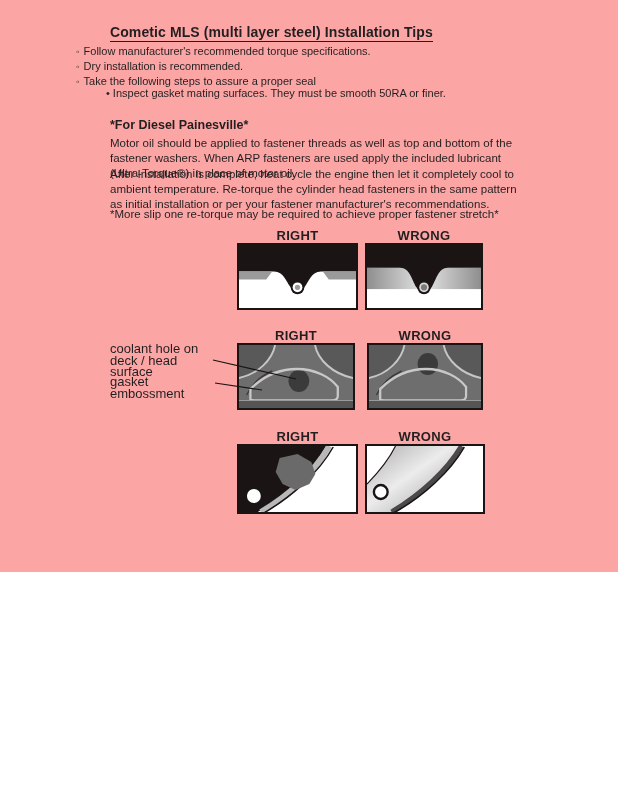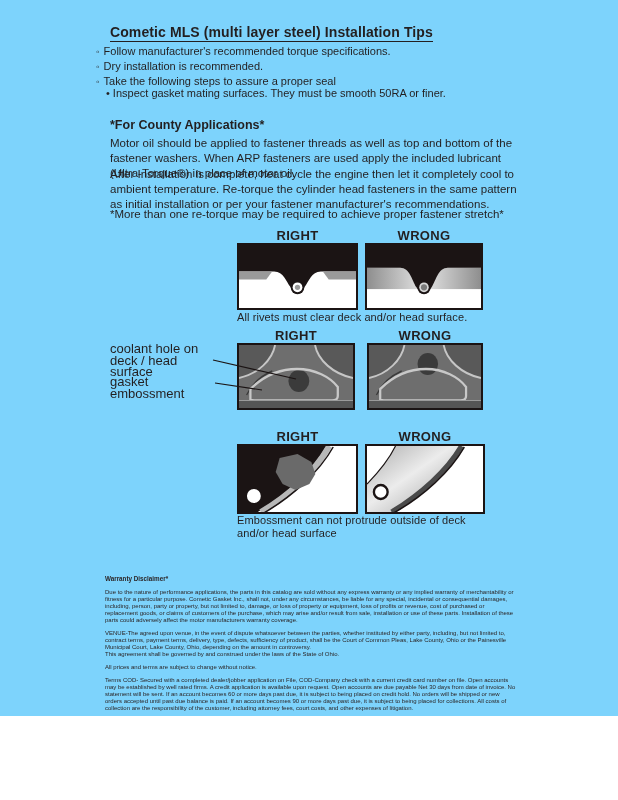--- a/index.html
+++ b/index.html
@@ -1,24 +1,24 @@
 <!DOCTYPE html>
 <html><head>
 <meta charset="utf-8">
 <style>
   html,body{margin:0;padding:0;background:#fff;}
   .page{
-    position:relative;width:618px;height:716px;background:#7dd3fc;overflow:hidden;
+    position:relative;width:618px;height:572px;background:#fca5a5;overflow:hidden;
     font-family:"Liberation Sans","DejaVu Sans",sans-serif;color:#231f20;
   }
   .abs{position:absolute;}
   
   .title{left:110px;top:24px;font-size:14px;font-weight:bold;border-bottom:1.5px solid #231f20;padding-bottom:1px;letter-spacing:.1px;}
   
-  .tips{left:96px;top:44px;font-size:11px;line-height:14px;}
+  .tips{left:76px;top:44px;font-size:11px;line-height:14px;}
   .tip::before{content:"◦";margin-right:4px;font-size:10px;}
   .subtips{left:106px;top:86px;font-size:11px;line-height:14px;}
   .subtip::before{content:"•";margin-right:3px;}
   
   .diesel-h{left:110px;top:118px;font-size:12.5px;font-weight:bold;}
   .dp1{left:110px;top:136px;width:412px;font-size:11.5px;line-height:15px;}
   .dp2{left:110px;top:167px;width:412px;font-size:11.5px;line-height:15px;}
   .dnote{left:110px;top:208px;width:412px;font-size:11.5px;}
   
   .hdr{font-size:13px;font-weight:600;text-align:center;letter-spacing:.3px;}
@@ -43,24 +43,24 @@
 
   <div class="abs tips">
     <div class="tip">Follow manufacturer's recommended torque specifications.</div>
     <div class="tip">Dry installation is recommended.</div>
     <div class="tip">Take the following steps to assure a proper seal</div>
   </div>
   <div class="abs subtips">
     <div class="subtip">Inspect gasket mating surfaces.  They must be smooth 50RA or finer.</div>
   </div>
 
-  <div class="abs diesel-h">*For County Applications*</div>
+  <div class="abs diesel-h">*For Diesel Painesville*</div>
   <div class="abs dp2">After Installation is complete, heat cycle the engine then let it completely cool to ambient temperature. Re-torque the cylinder head fasteners in the same pattern as initial installation or per your fastener manufacturer's recommendations.</div>
   <div class="abs dp1">Motor oil should be applied to fastener threads as well as top and bottom of the fastener washers. When ARP fasteners are used apply the included lubricant (Ultra-Torque®) in place of motor oil.</div>
-  <div class="abs dnote">*More than one re-torque may be required to achieve proper fastener stretch*</div>
+  <div class="abs dnote">*More slip one re-torque may be required to achieve proper fastener stretch*</div>
 
   <div class="abs hdr" style="left:237px;top:228px;width:121px;">RIGHT</div>
   <div class="abs hdr" style="left:365px;top:228px;width:118px;">WRONG</div>
 
   <div class="abs dbox" style="left:237px;top:243px;width:117px;height:63px;">
     <svg viewBox="0 0 120 64" preserveAspectRatio="none">
       <path d="M0 0 H120 V27 H84 C74 27 72 37 67 43 C64 47.5 56 47.5 53 43 C48 37 46 27 36 27 H0 Z" fill="#1b1414"></path>
       <polygon points="0,27 34,27 28,35 0,35" fill="#9a9a9a"></polygon>
       <polygon points="120,27 86,27 92,35 120,35" fill="#9a9a9a"></polygon>
       <circle cx="60" cy="43" r="7" fill="#1b1414"></circle>
@@ -79,21 +79,20 @@
         </linearGradient>
       </defs>
       <rect x="0" y="23" width="120" height="22" fill="url(#g1)"></rect>
       <rect x="0" y="45" width="120" height="19" fill="#ffffff"></rect>
       <path d="M0 0 H120 V23 H85 C75 23 73 35 68 43 C64.5 49.5 55.5 49.5 52 43 C47 35 45 23 35 23 H0 Z" fill="#1b1414"></path>
       <circle cx="60" cy="43" r="7" fill="#1b1414"></circle>
       <circle cx="60" cy="43" r="5" fill="#d8d8d8"></circle>
       <circle cx="60" cy="43" r="3.2" fill="#7a7a7a"></circle>
     </svg>
   </div>
-  <div class="abs cap" style="left:237px;top:311px;">All rivets must clear deck and/or head surface.</div>
 
   <div class="abs p2lbl" style="left:110px;top:343px;width:102px;">
     <div>coolant hole on</div>
     <div>deck / head surface</div>
   </div>
   <div class="abs p2lbl" style="left:110px;top:376px;width:103px;">gasket embossment</div>
 
   <div class="abs hdr" style="left:237px;top:328px;width:118px;">RIGHT</div>
   <div class="abs hdr" style="left:367px;top:328px;width:116px;">WRONG</div>
 
@@ -155,24 +154,20 @@
         </linearGradient>
       </defs>
       <rect width="118" height="66" fill="#ffffff"></rect>
       <path d="M29 0 H96 C82 24 55 48 25 66 H0 V38 C11 27 22 14 29 0 Z" fill="url(#g3)"></path>
       <path d="M29 0 C22 14 11 27 0 38" stroke="#1b1414" stroke-width="1.2" fill="none"></path>
       <path d="M96 0 C82 24 55 48 25 66" stroke="#4a4a4a" stroke-width="5" fill="none"></path>
       <path d="M99 1 C85 25 58 50 27 67" stroke="#1b1414" stroke-width="1.5" fill="none"></path>
       <circle cx="14" cy="46" r="7" fill="#ffffff" stroke="#1b1414" stroke-width="2.4"></circle>
     </svg>
   </div>
-  <div class="abs cap" style="left:237px;top:514px;line-height:13px;">
-    <div>Embossment can not protrude outside of deck</div>
-    <div>and/or head surface</div>
-  </div>
 
   <div class="abs warranty">
     <h4>Warranty Disclaimer*</h4>
     <p>Due to the nature of performance applications, the parts in this catalog are sold without any express warranty or any implied warranty of merchantability or fitness for a particular purpose.  Cometic Gasket Inc., shall not, under any circumstances, be liable for any special, incidental or consequential damages, including, person, party or property, but not limited to, damage, or loss of property or equipment, loss of profits or revenue, cost of purchased or replacement goods, or claims of customers of the purchase, which may arise and/or result from sale, installation or use of these parts.  Installation of these parts could adversely affect the motor manufacturers warranty coverage.</p>
     <p class="tight">VENUE-The agreed upon venue, in the event of dispute whatsoever between the parties, whether instituted by either party, including, but not limited to, contract terms, payment terms, delivery, type, defects, sufficiency of product, shall be the Court of Common Pleas, Lake County, Ohio or the Painesville Municipal Court, Lake County, Ohio, depending on the amount in controversy.</p>
     <p>This agreement shall be governed by and construed under the laws of the State of Ohio.</p>
     <p>All prices and terms are subject to change without notice.</p>
     <p>Terms COD- Secured with a completed dealer/jobber application on File, COD-Company check with a current credit card number on file.  Open accounts may be established by well rated firms.  A credit application is available upon request.  Open accounts are due payable Net 30 days from date of invoice.  No statement will be sent.  If an account becomes 60 or more days past due, it is subject to being placed on credit hold.  No orders will be shipped or new orders accepted until past due balance is paid.  If an account becomes 90 or more days past due, it is subject to being placed for collections.  All costs of collection are the responsibility of the customer, including attorney fees, court costs, and other expenses of litigation.</p>
     <p>Returns- Authorized (RGA) must be obtained in advance on all returns.  A packing slip or invoice number must accompany the merchandise.  No returns after 30 days from invoice date.  All returns are subject to a 25% restocking charge.  All custom designed and custom manufactured gaskets are non-returnable.</p>
     <p class="tight">Only catalog parts are returnable.</p>

